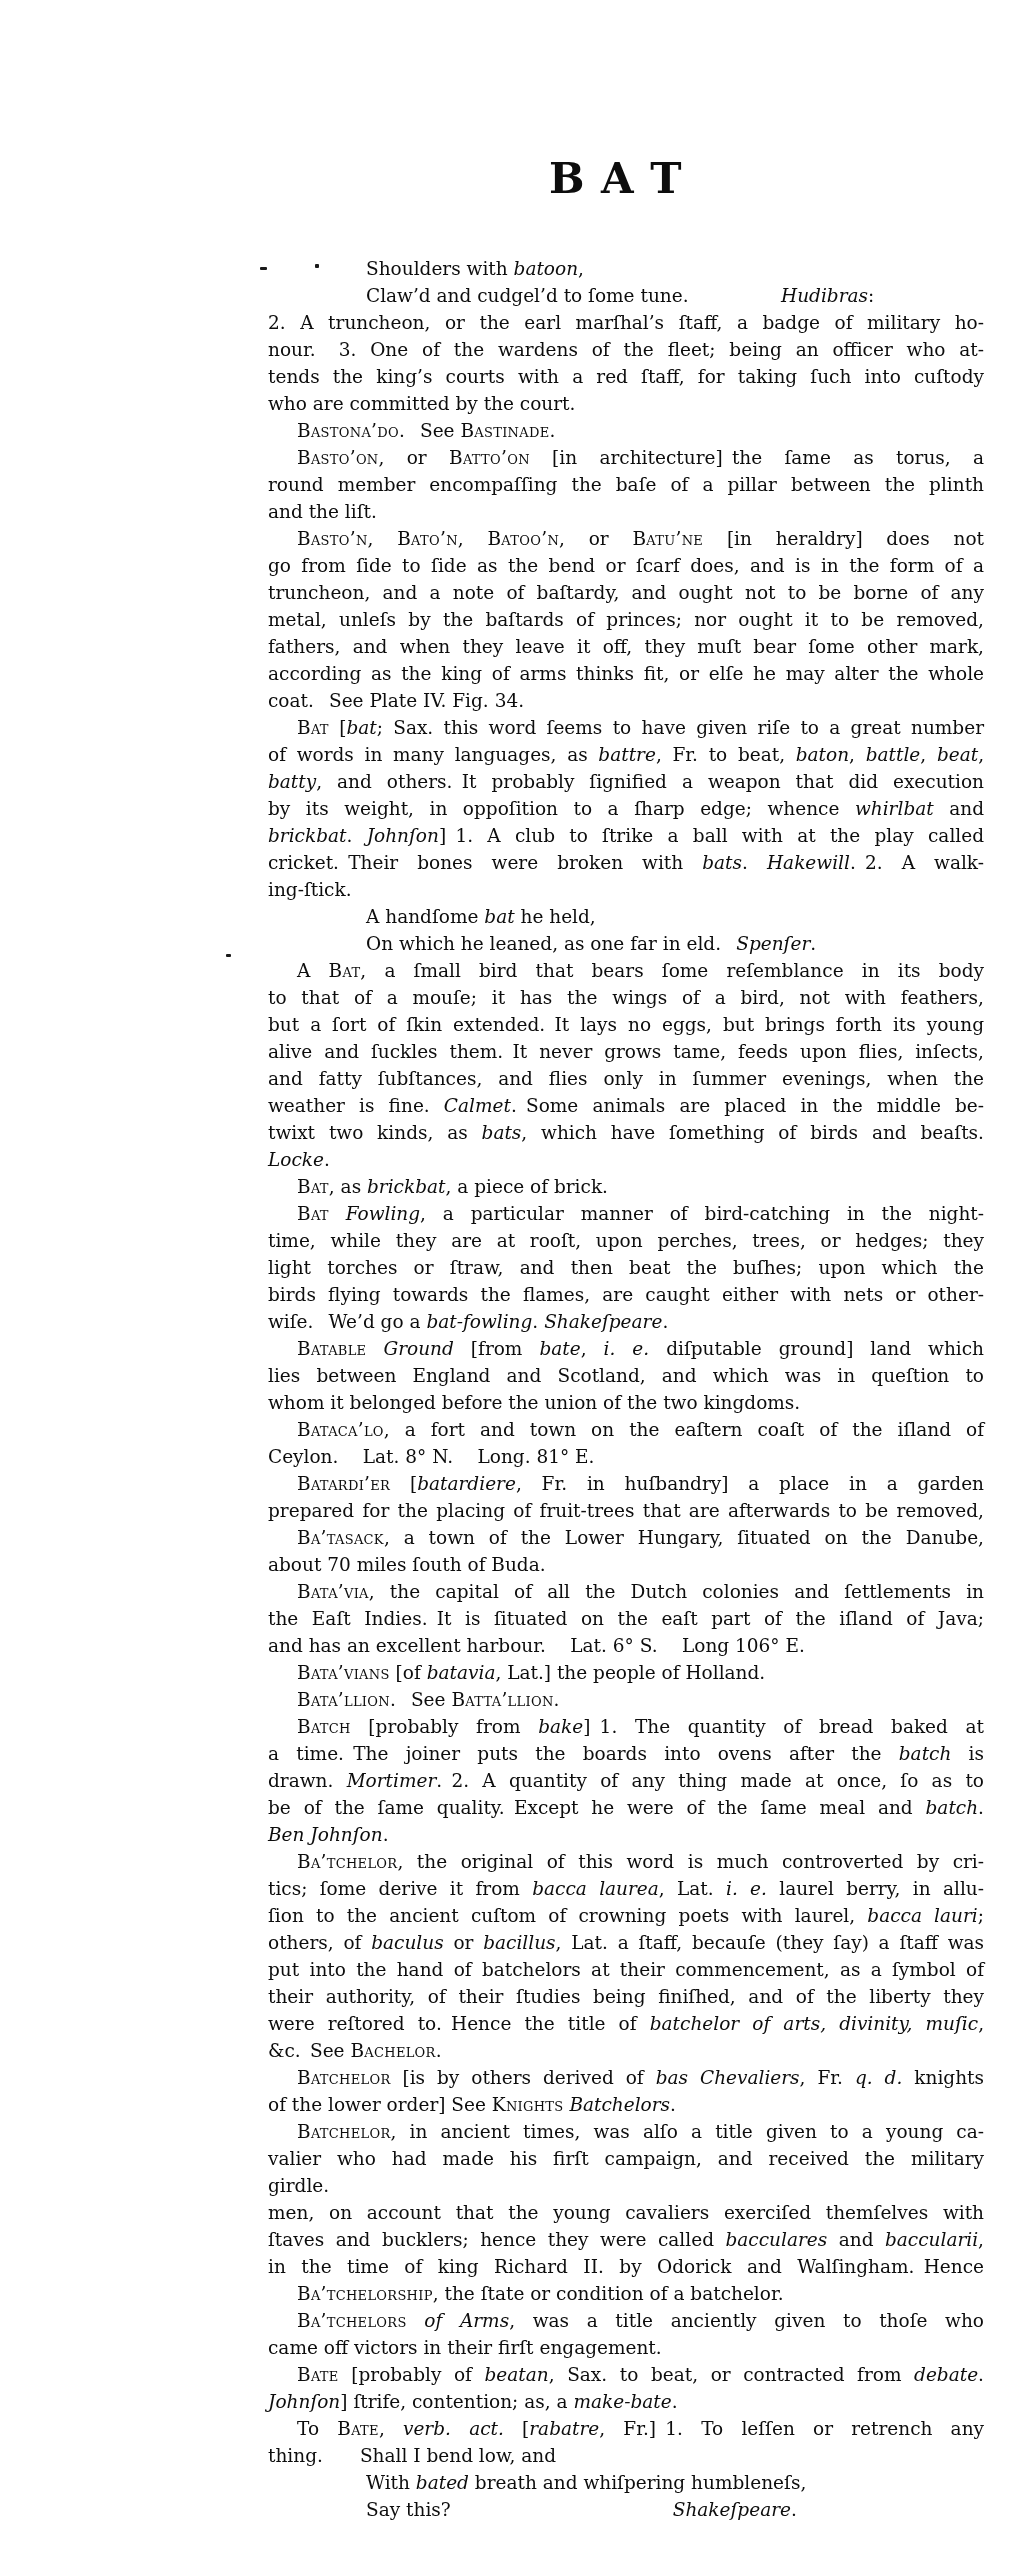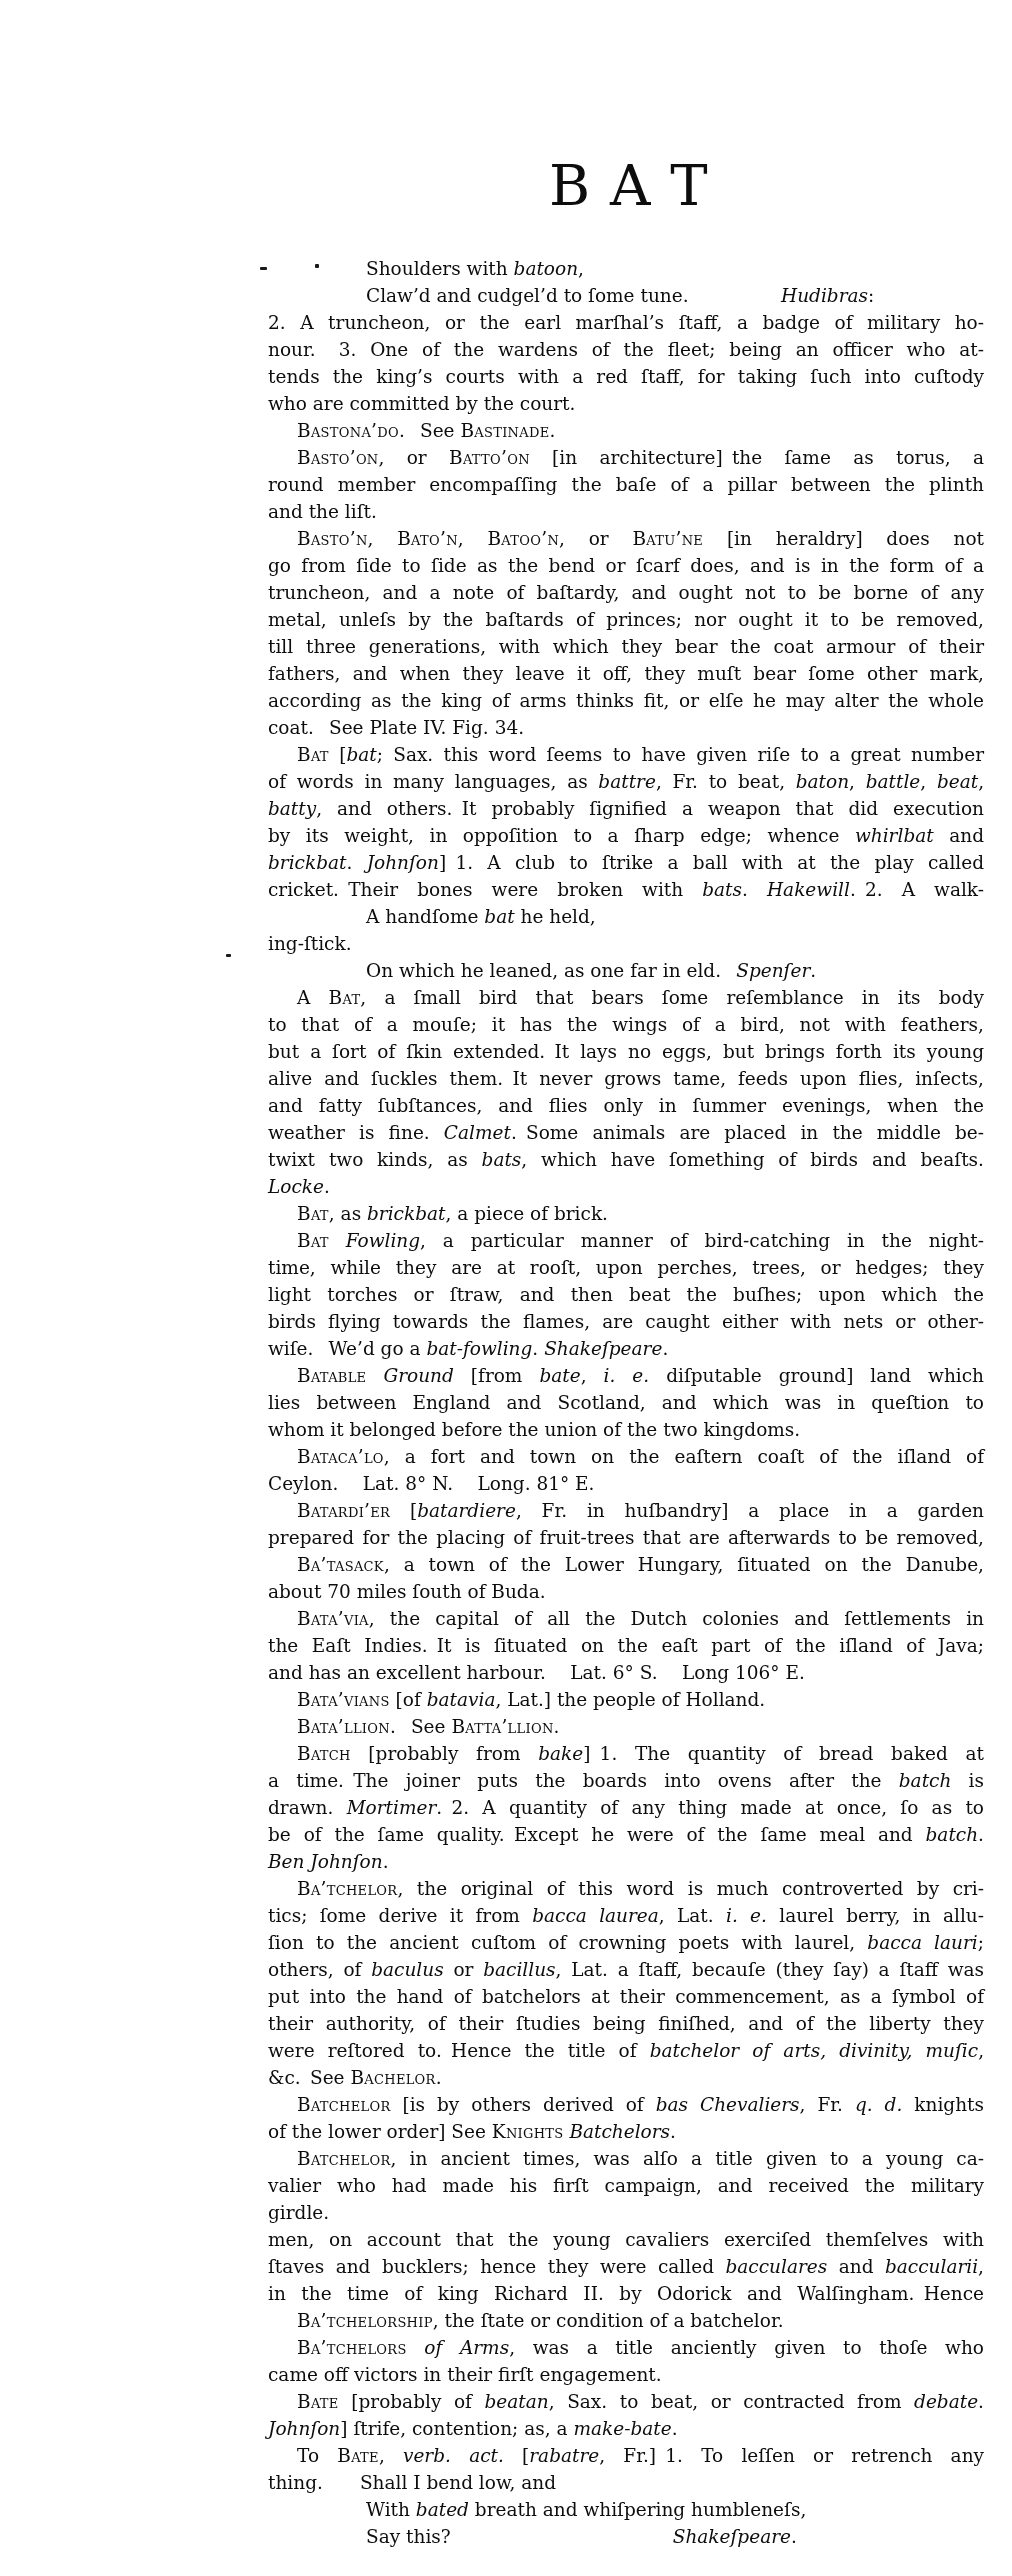--- a/index.html
+++ b/index.html
@@ -7,24 +7,24 @@
     width:1013px; height:3256px;
     background:#ffffff;
     position:relative;
     font-family:"DejaVu Serif","Liberation Serif",serif;
     color:#0d0d0d;
     -webkit-font-smoothing:antialiased;
   }
   #page-header {
     position:absolute;
     left:549px; top:158px;
-    font-size:56px;
+    font-size:42px;
     line-height:1;
     letter-spacing:1px;
-    font-weight:normal;
+    font-weight:bold;
     white-space:pre;
   }
   #text-column {
     position:absolute;
     left:268px; top:255px;
     width:716px;
     font-size:18.5px;
     line-height:27px;
   }
   .ln { min-height:27px; text-align:left; }
@@ -48,32 +48,31 @@
     <div class="ln b j">tends the king’s courts with a red ſtaff, for taking ſuch into cuſtody</div>
     <div class="ln b">who are committed by the court.</div>
     <div class="ln e"><span class="sc">Bastona’do</span>.  See <span class="sc">Bastinade</span>.</div>
     <div class="ln e j"><span class="sc">Basto’on</span>, or <span class="sc">Batto’on</span> [in architecture] the ſame as torus, a</div>
     <div class="ln b j">round member encompaſſing the baſe of a pillar between the plinth</div>
     <div class="ln b">and the liſt.</div>
     <div class="ln e j"><span class="sc">Basto’n</span>, <span class="sc">Bato’n</span>, <span class="sc">Batoo’n</span>, or <span class="sc">Batu’ne</span> [in heraldry] does not</div>
     <div class="ln b j">go from ſide to ſide as the bend or ſcarf does, and is in the form of a</div>
     <div class="ln b j">truncheon, and a note of baſtardy, and ought not to be borne of any</div>
     <div class="ln b j">metal, unleſs by the baſtards of princes; nor ought it to be removed,</div>
-    <div class="ln b j">till three generations, with which they bear the coat armour of their</div>
     <div class="ln b j">fathers, and when they leave it off, they muſt bear ſome other mark,</div>
     <div class="ln b j">according as the king of arms thinks fit, or elſe he may alter the whole</div>
     <div class="ln b">coat.  See Plate IV. Fig. 34.</div>
     <div class="ln e j"><span class="sc">Bat</span> [<span class="it">bat</span>; Sax. this word ſeems to have given riſe to a great number</div>
     <div class="ln b j">of words in many languages, as <span class="it">battre</span>, Fr. to beat, <span class="it">baton</span>, <span class="it">battle</span>, <span class="it">beat</span>,</div>
     <div class="ln b j"><span class="it">batty</span>, and others. It probably ſignified a weapon that did execution</div>
     <div class="ln b j">by its weight, in oppoſition to a ſharp edge; whence <span class="it">whirlbat</span> and</div>
     <div class="ln b j"><span class="it">brickbat</span>. <span class="it">Johnſon</span>] 1. A club to ſtrike a ball with at the play called</div>
     <div class="ln b j">cricket. Their bones were broken with <span class="it">bats</span>. <span class="it">Hakewill</span>. 2. A walk-</div>
+    <div class="ln b">ing-ſtick.</div>
     <div class="ln q">A handſome <span class="it">bat</span> he held,</div>
-    <div class="ln b">ing-ſtick.</div>
     <div class="ln q">On which he leaned, as one far in eld.  <span class="it">Spenſer</span>.</div>
     <div class="ln e j">A <span class="sc">Bat</span>, a ſmall bird that bears ſome reſemblance in its body</div>
     <div class="ln b j">to that of a mouſe; it has the wings of a bird, not with feathers,</div>
     <div class="ln b j">but a ſort of ſkin extended. It lays no eggs, but brings forth its young</div>
     <div class="ln b j">alive and ſuckles them. It never grows tame, feeds upon flies, inſects,</div>
     <div class="ln b j">and fatty ſubſtances, and flies only in ſummer evenings, when the</div>
     <div class="ln b j">weather is fine. <span class="it">Calmet</span>. Some animals are placed in the middle be-</div>
     <div class="ln b j">twixt two kinds, as <span class="it">bats</span>, which have ſomething of birds and beaſts.</div>
     <div class="ln b"><span class="it">Locke</span>.</div>
     <div class="ln e"><span class="sc">Bat</span>, as <span class="it">brickbat</span>, a piece of brick.</div>

